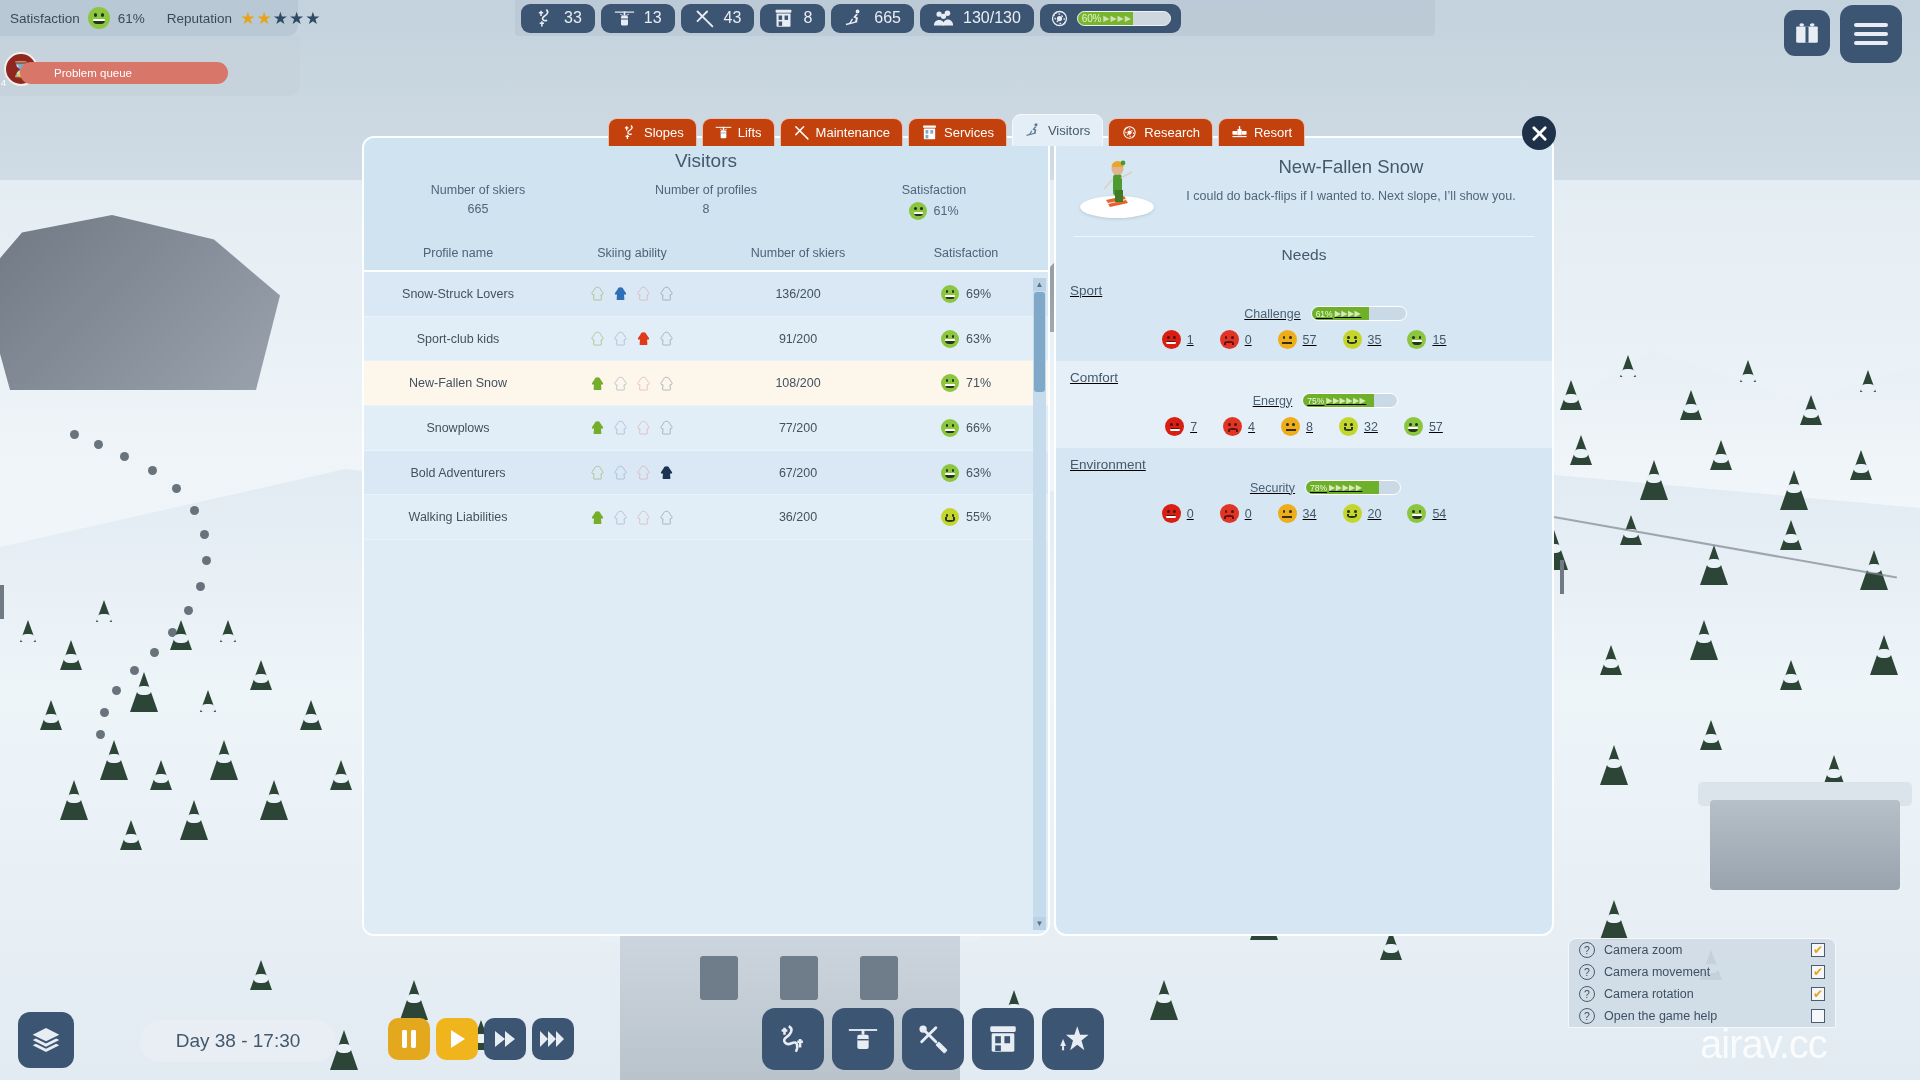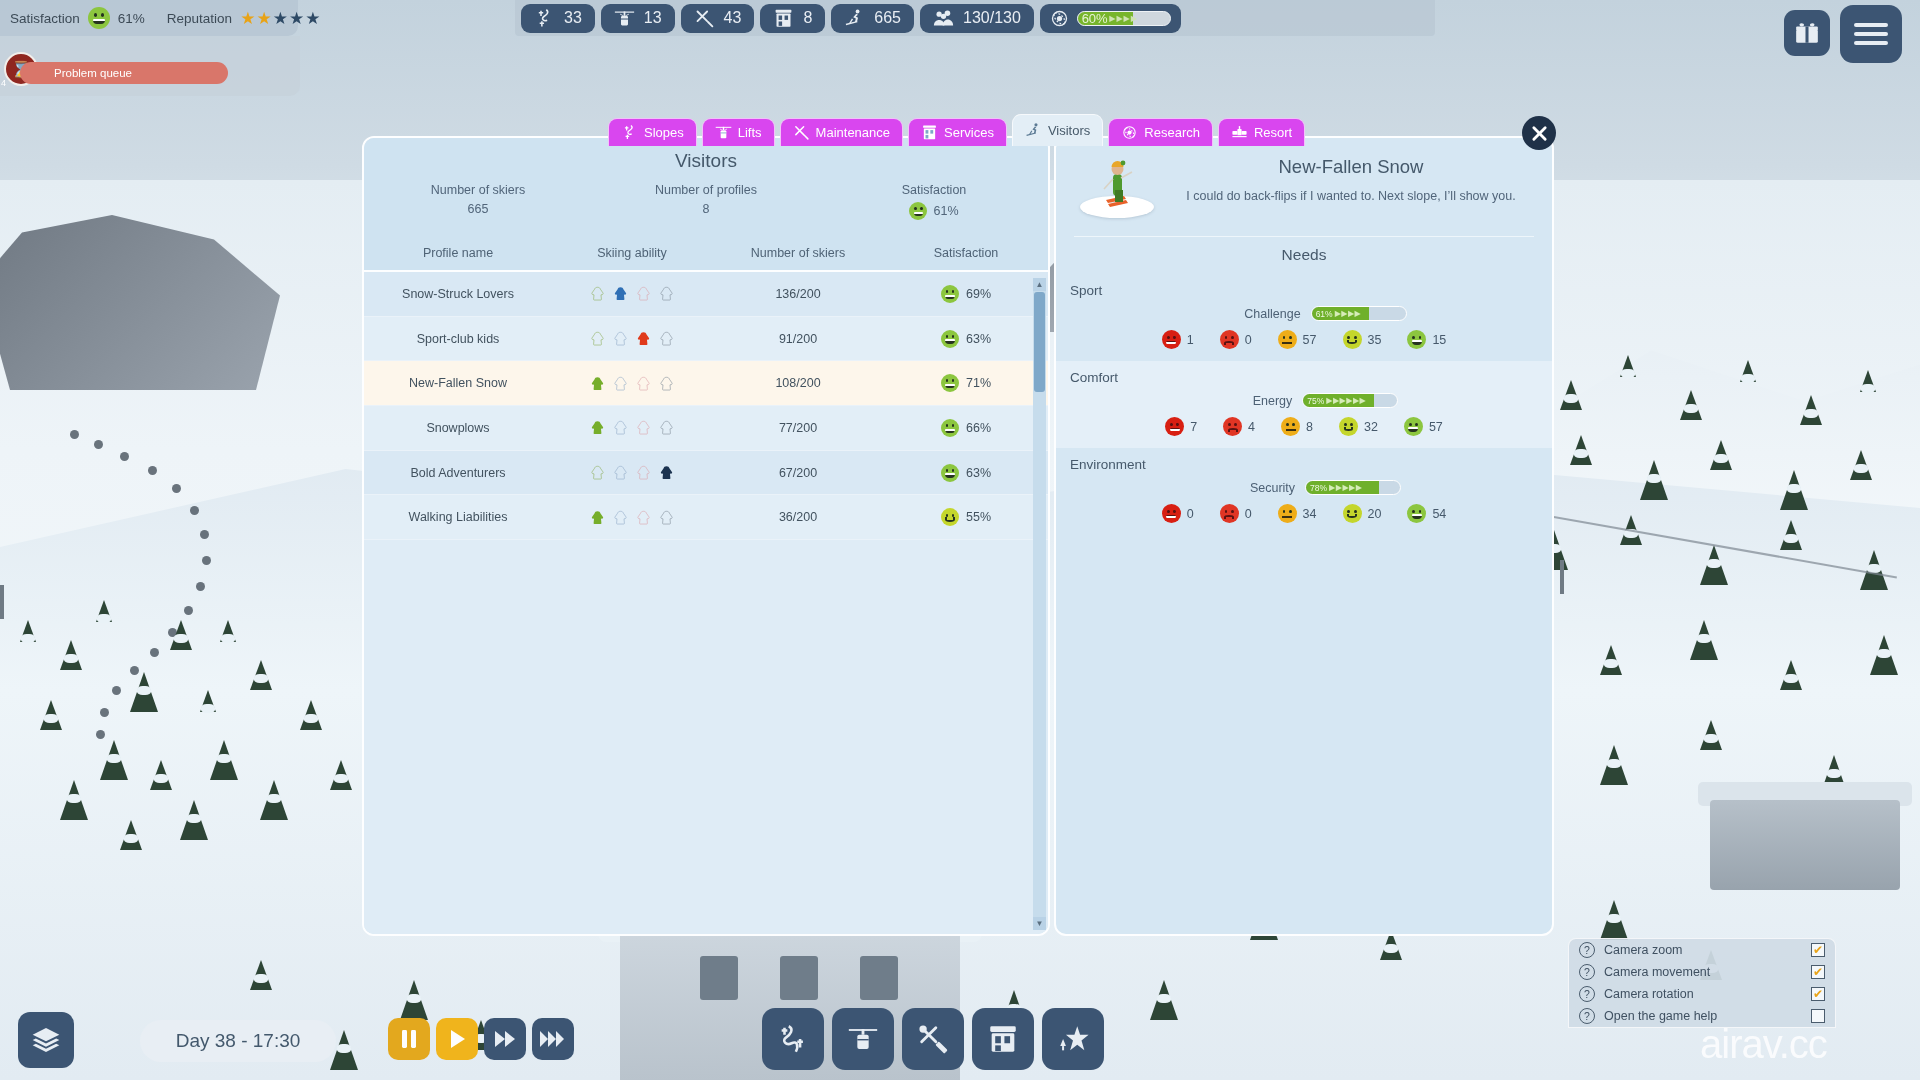--- a/index.html
+++ b/index.html
@@ -172,21 +172,21 @@
   .resbar {
     width: 94px; height: 15px; border-radius: 8px; background: #cfd7de;
     border: 1.5px solid #eef2f6; position: relative; overflow: hidden;
     display: flex; align-items: center;
   }
   .resbar .fill {
     position: absolute; left: 0; top: 0; bottom: 0; width: 60%;
     background: #77b52c;
   }
   .resbar .lbl {
-    position: relative; font-size: 13px; color: #e6f3d5; padding-left: 4px;
+    position: relative; font-size: 10px; color: #e6f3d5; padding-left: 4px;
     z-index: 2; letter-spacing: -.2px;
   }
   .resbar .arrows {
     position: relative; z-index: 2; font-size: 8px; color: #cfe3b2;
     letter-spacing: 1px; margin-left: 2px;
   }
 
   
   .tr-btn {
     position: absolute; background: #3c5573; border-radius: 11px;
@@ -196,21 +196,21 @@
   .tr-btn.menu { left: 1840px; top: 5px; width: 62px; height: 58px; border-radius: 13px; }
   .burger { width: 34px; }
   .burger i { display: block; height: 4px; background: #e7edf3; border-radius: 2px; margin: 5px 0; }
 
   
   .tabs {
     position: absolute; left: 608px; top: 114px; height: 32px;
     display: flex; align-items: flex-end; gap: 5px; z-index: 30;
   }
   .tab {
-    background: #d946ef; color: #fff; font-size: 13px;
+    background: #c2410c; color: #fff; font-size: 13px;
     border-radius: 9px 9px 0 0; height: 28px; padding: 0 12px;
     display: flex; align-items: center; gap: 6px;
     border: 1px solid #ffffffaa; border-bottom: none;
   }
   .tab.active {
     background: #e3eef6; color: #475a6a; height: 32px;
   }
   .tab .ti { width: 17px; height: 17px; flex: none; }
 
   
@@ -284,21 +284,21 @@
     background: #fff; border-radius: 50%;
     box-shadow: 0 1px 3px rgba(90,110,130,.25);
   }
   .prof-txt { flex: 1; text-align: center; color: #44586a; padding-top: 4px; }
   .prof-txt h3 { font-size: 18.5px; font-weight: normal; }
   .prof-txt p { font-size: 12.5px; margin-top: 9px; line-height: 1.45; color: #51657a; }
   .needs-title {
     text-align: center; font-size: 15.5px; color: #46596b;
     padding: 9px 0 10px; border-top: 1px solid #eef6fb; margin: 8px 18px 0;
   }
-  .need-block { padding: 5px 0 12px; }
+  .need-block { padding: 5px 0 12px; text-decoration: underline; }
   .need-block.alt { background: #e4eff8; }
   .need-block .cat {
     font-size: 13.5px; color: #46596b; padding: 4px 0 8px 14px;
   }
   .need-row { display: flex; align-items: center; justify-content: center; gap: 10px; padding-left: 43px; }
   .need-name { font-size: 12.5px; color: #4d6175; }
   .nbar {
     width: 96px; height: 15px; border-radius: 8px; background: #c9d9e6;
     border: 1.5px solid #fff; position: relative; overflow: hidden;
     display: flex; align-items: center;

